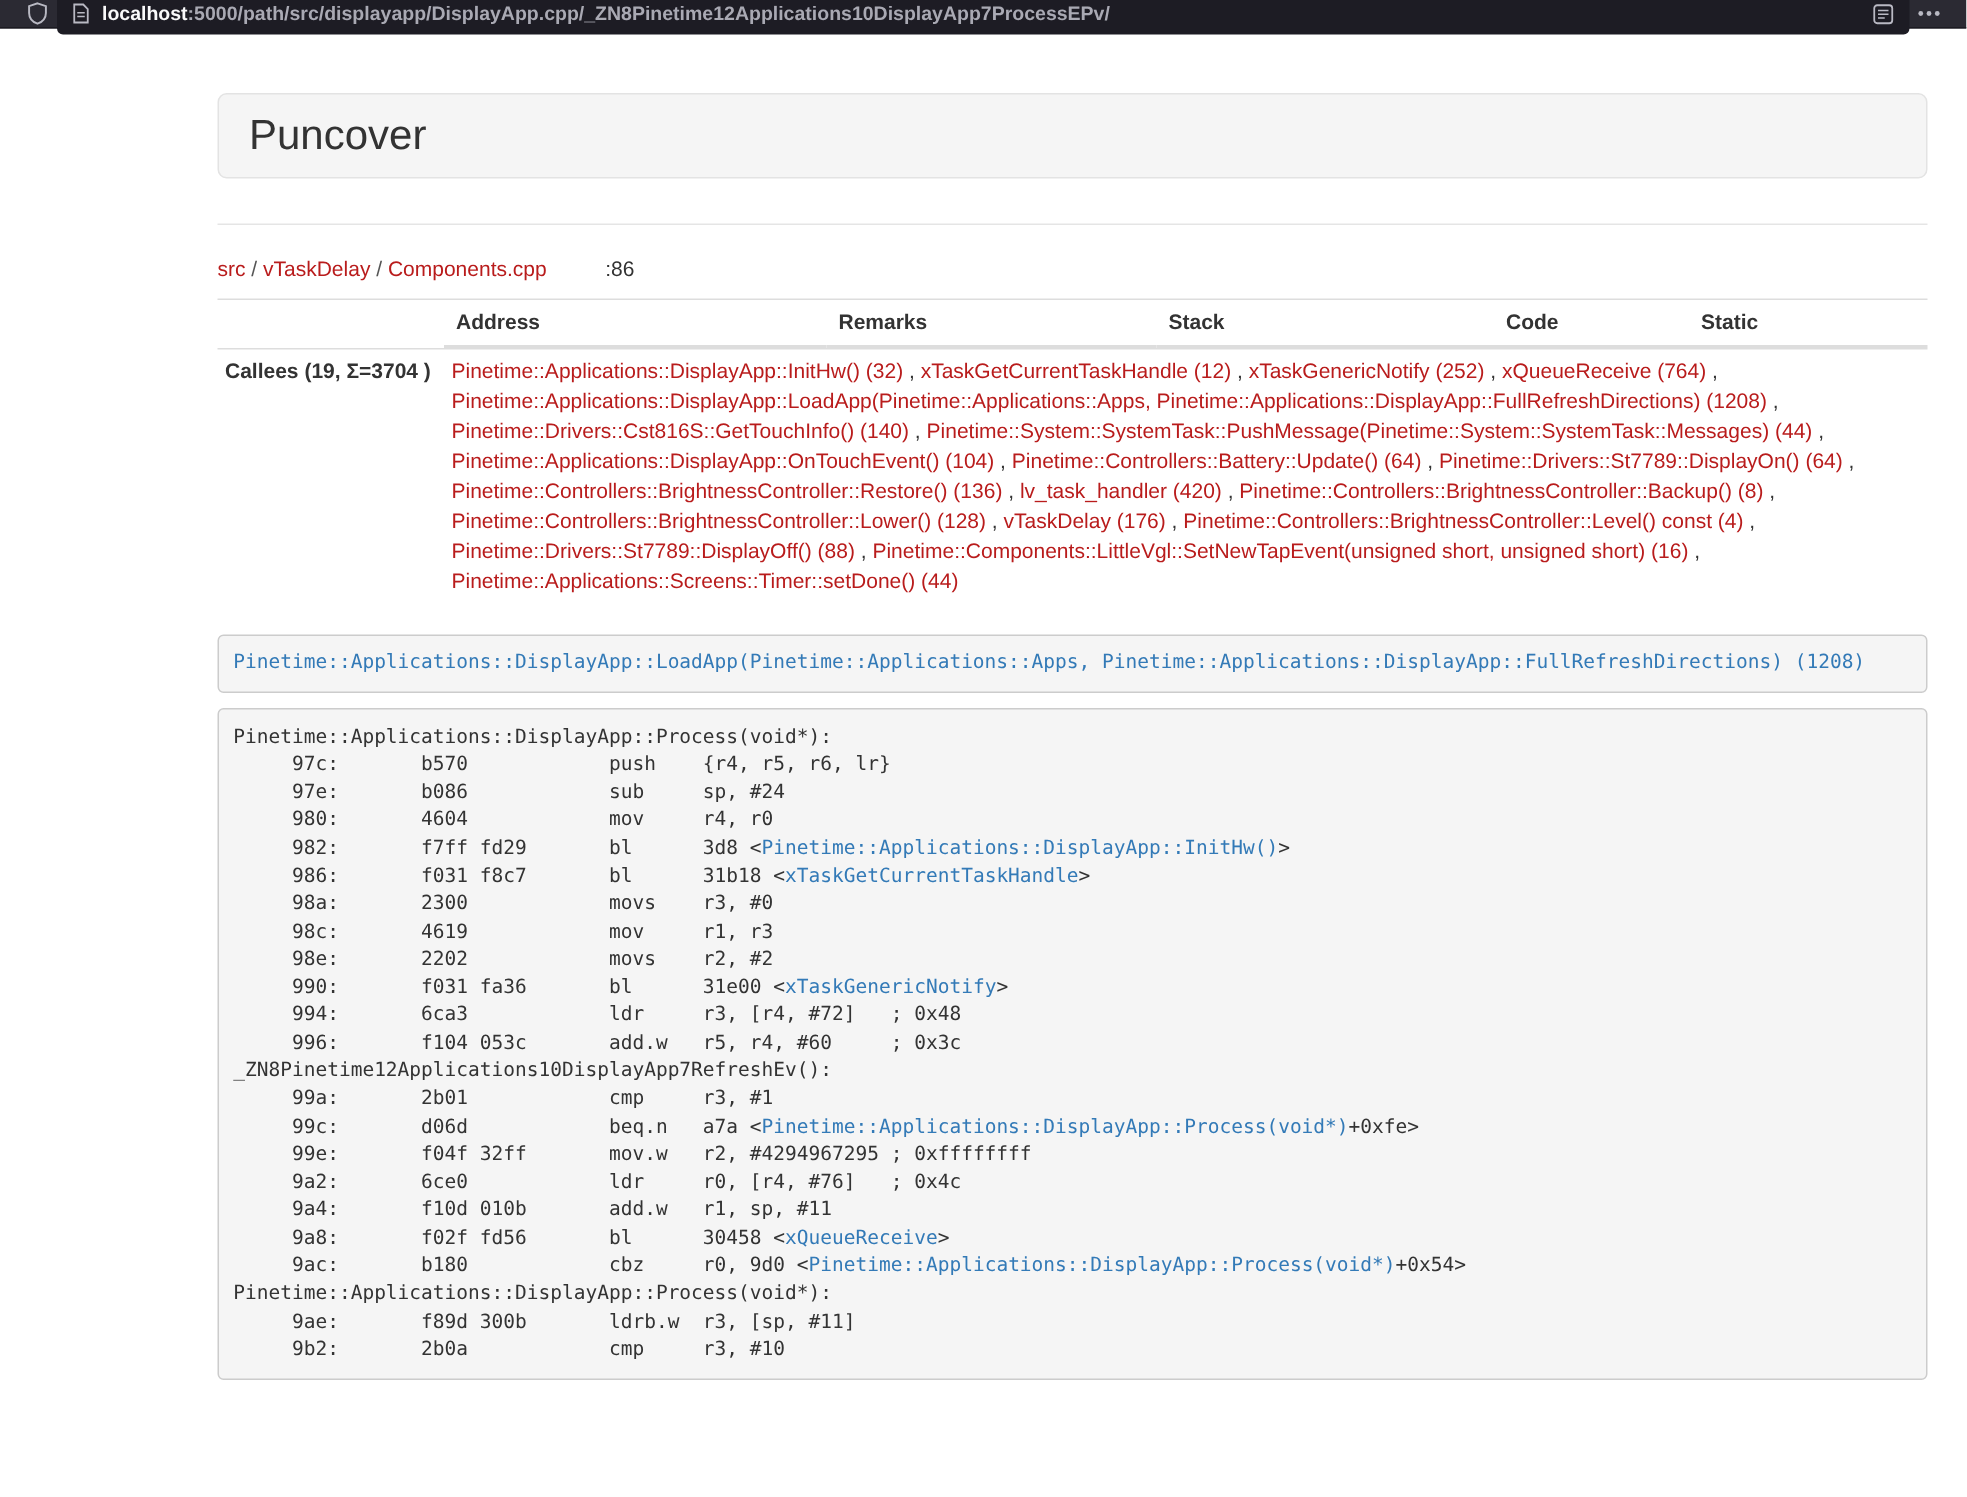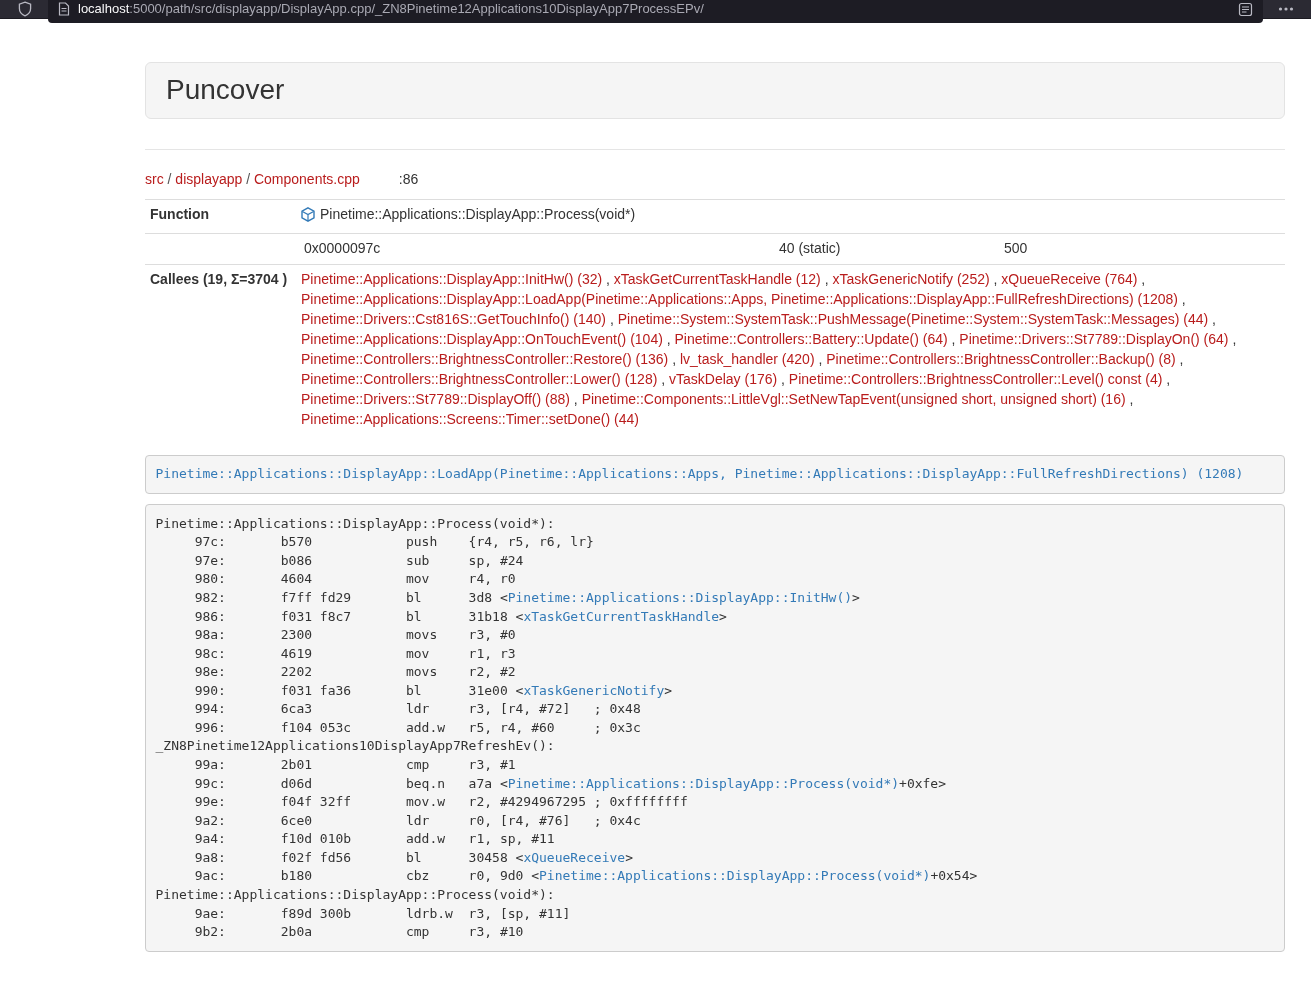--- a/index.html
+++ b/index.html
@@ -8,21 +8,21 @@
     width: 1311px; height: 998px; overflow: hidden;
     background: #ffffff;
     font-family: "Liberation Sans", sans-serif;
     font-size: 14px; line-height: 1.42857; color: #333;
   }
   a { color: #b91c1c; text-decoration: none; cursor: pointer; }
 
   
   .chrome {
     height: 19px; background: #2b2a33; border-bottom: 1px solid #1c1b22;
-    display: flex; align-items: center; padding: 0 12px; gap: 10px;
+    display: flex; align-items: center; padding: 0 12px; gap: 0; font-weight: bold;
   }
   .chrome svg { display: block; }
   .urlbar {
     flex: 1; height: 27px; background: #1d1c24; border-radius: 4px;
     display: flex; align-items: center; padding: 0 10px; gap: 8px;
     min-width: 0;
   }
   .url-text {
     flex: 1; min-width: 0; white-space: nowrap; overflow: hidden;
     font-size: 13px; color: #a9a9b3;
@@ -116,61 +116,47 @@
 </div>
 
 <div class="container">
 
   <div class="well">
     <h3>Puncover</h3>
   </div>
 
   <hr class="divider">
 
-  <p class="crumbs"><a href="#">src</a><span class="sep"> / </span><a href="#">displayapp</a><span class="sep"> / </span><a href="#">Components.cpp</a><span class="suffix">:86</span></p>
+  <p class="crumbs"><a href="#">src</a><span class="sep"> / </span><a href="#">vTaskDelay</a><span class="sep"> / </span><a href="#">Components.cpp</a><span class="suffix">:86</span></p>
 
   <table class="main">
     <colgroup>
         <col style="width:151px">
         <col>
       </colgroup>
     <tbody>
-      <tr>
-        <th>Function</th>
-        <td>
-          <span class="func-line">
-            <span>
-              <svg width="14" height="15" viewBox="0 0 14 15">
-                <path d="M7 0.8 L13 4.2 V10.8 L7 14.2 L1 10.8 V4.2 Z" fill="none" stroke="#337ab7" stroke-width="1.4"></path>
-                <path d="M1.4 4.4 L7 7.6 L12.6 4.4 M7 7.6 V14" fill="none" stroke="#337ab7" stroke-width="1.2"></path>
-              </svg>
-            </span>
-            <span>Pinetime::Applications::DisplayApp::Process(void*)</span>
-          </span>
-        </td>
-      </tr>
 
       <tr>
         <th></th>
         <td class="nested-cell">
           <table class="inner">
             <colgroup>
               <col style="width:255px">
                 <col style="width:220px">
                 <col style="width:225px">
                 <col style="width:130px">
                 <col>
             </colgroup>
             <tbody>
               <tr>
-                <td>0x0000097c</td>
-                <td></td>
-                <td>40 (static)</td>
-                <td>500</td>
-                <td></td>
+                <th>Address</th>
+                <th>Remarks</th>
+                <th>Stack</th>
+                <th>Code</th>
+                <th>Static</th>
               </tr>
             </tbody>
           </table>
         </td>
       </tr>
 
 
       <tr>
         <th>Callees (19, Σ=3704 )</th>
         <td class="callees-cell"><a href="#">Pinetime::Applications::DisplayApp::InitHw() (32)</a><span class="callee-sep"> , </span><a href="#">xTaskGetCurrentTaskHandle (12)</a><span class="callee-sep"> , </span><a href="#">xTaskGenericNotify (252)</a><span class="callee-sep"> , </span><a href="#">xQueueReceive (764)</a><span class="callee-sep"> , </span><a href="#">Pinetime::Applications::DisplayApp::LoadApp(Pinetime::Applications::Apps, Pinetime::Applications::DisplayApp::FullRefreshDirections) (1208)</a><span class="callee-sep"> , </span><a href="#">Pinetime::Drivers::Cst816S::GetTouchInfo() (140)</a><span class="callee-sep"> , </span><a href="#">Pinetime::System::SystemTask::PushMessage(Pinetime::System::SystemTask::Messages) (44)</a><span class="callee-sep"> , </span><a href="#">Pinetime::Applications::DisplayApp::OnTouchEvent() (104)</a><span class="callee-sep"> , </span><a href="#">Pinetime::Controllers::Battery::Update() (64)</a><span class="callee-sep"> , </span><a href="#">Pinetime::Drivers::St7789::DisplayOn() (64)</a><span class="callee-sep"> , </span><a href="#">Pinetime::Controllers::BrightnessController::Restore() (136)</a><span class="callee-sep"> , </span><a href="#">lv_task_handler (420)</a><span class="callee-sep"> , </span><a href="#">Pinetime::Controllers::BrightnessController::Backup() (8)</a><span class="callee-sep"> , </span><a href="#">Pinetime::Controllers::BrightnessController::Lower() (128)</a><span class="callee-sep"> , </span><a href="#">vTaskDelay (176)</a><span class="callee-sep"> , </span><a href="#">Pinetime::Controllers::BrightnessController::Level() const (4)</a><span class="callee-sep"> , </span><a href="#">Pinetime::Drivers::St7789::DisplayOff() (88)</a><span class="callee-sep"> , </span><a href="#">Pinetime::Components::LittleVgl::SetNewTapEvent(unsigned short, unsigned short) (16)</a><span class="callee-sep"> , </span><a href="#">Pinetime::Applications::Screens::Timer::setDone() (44)</a></td>

